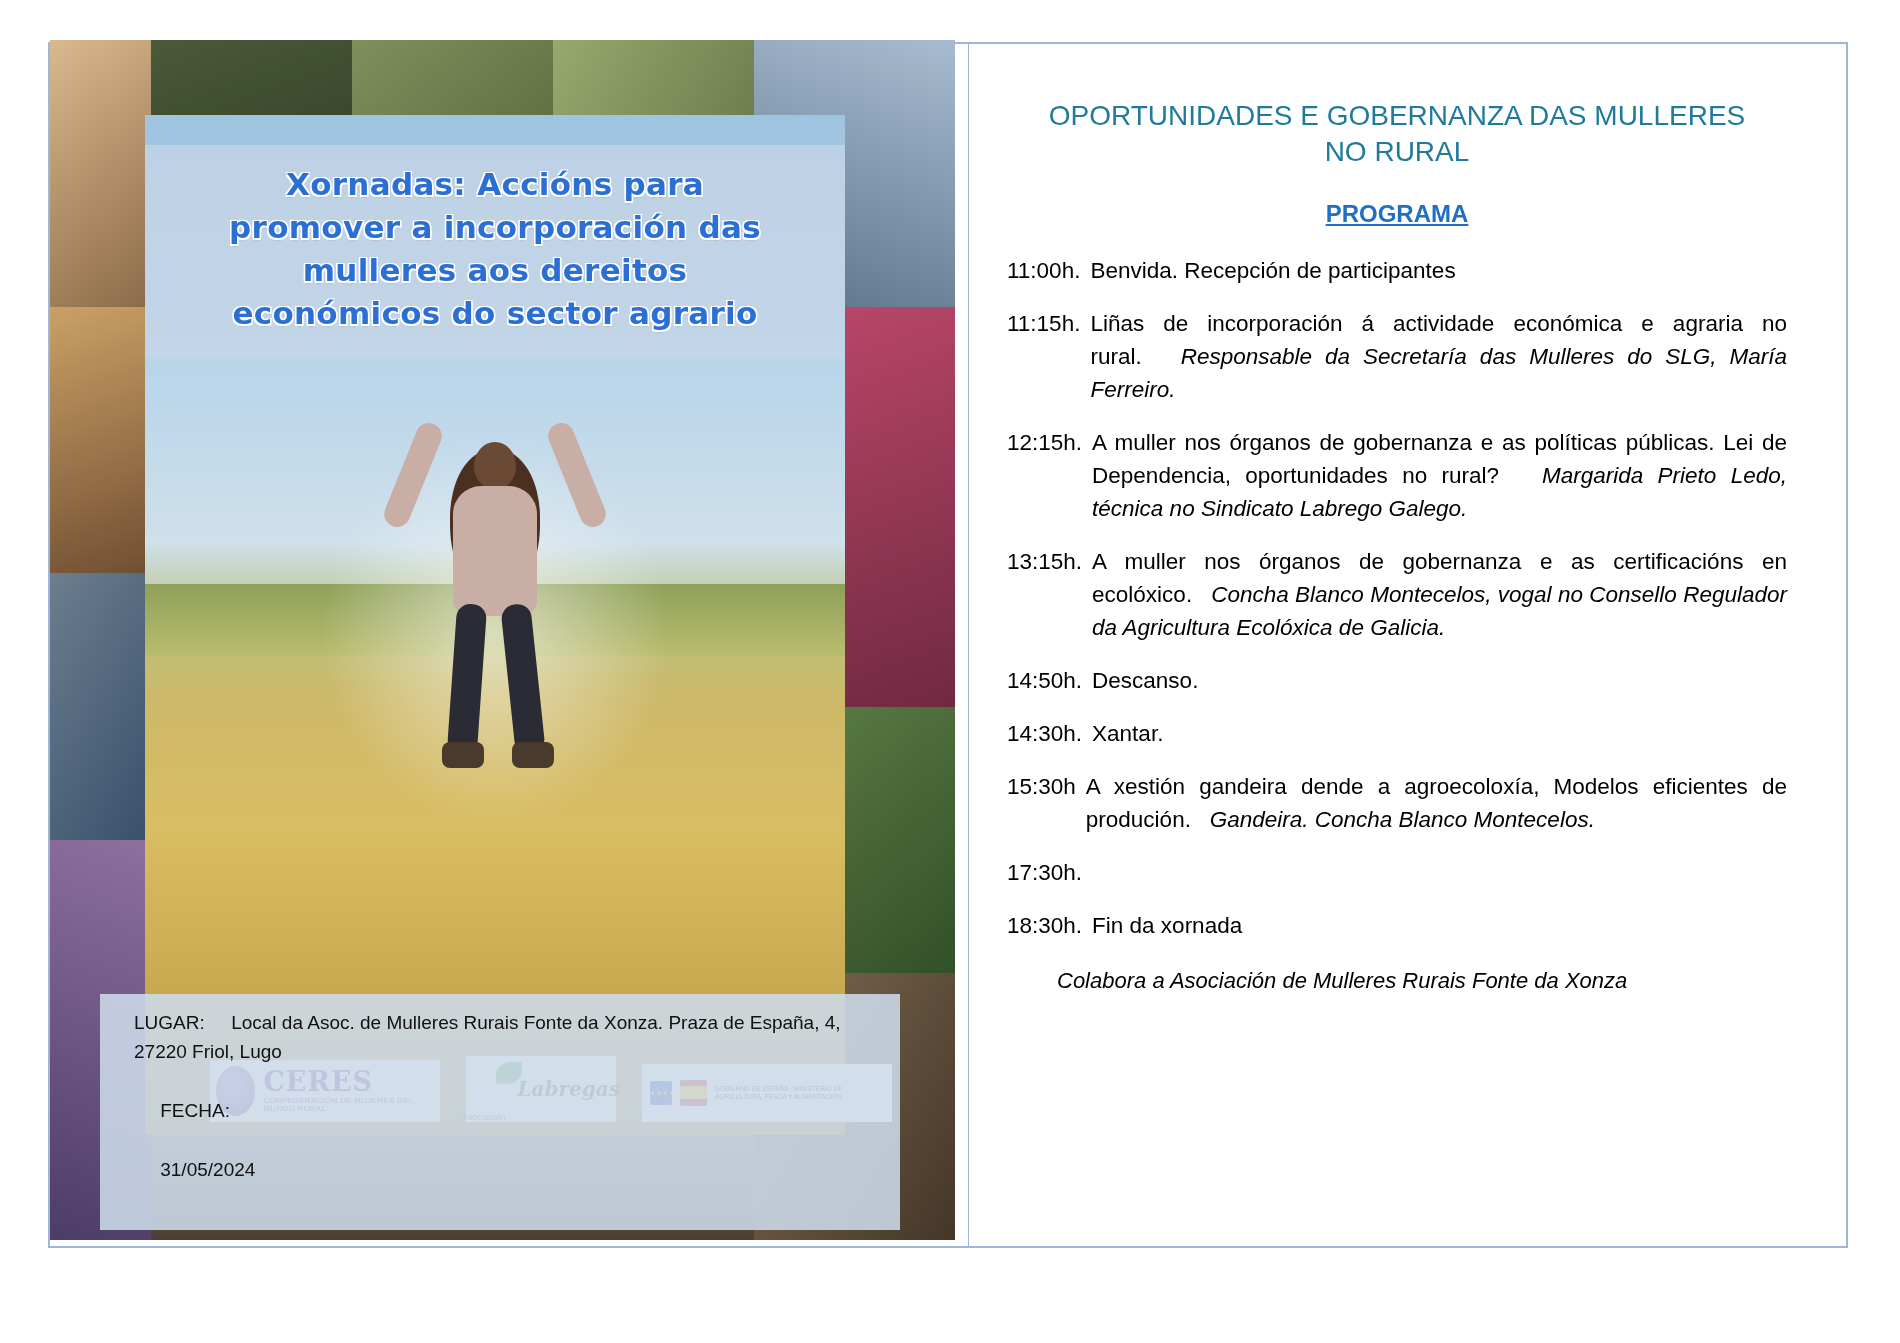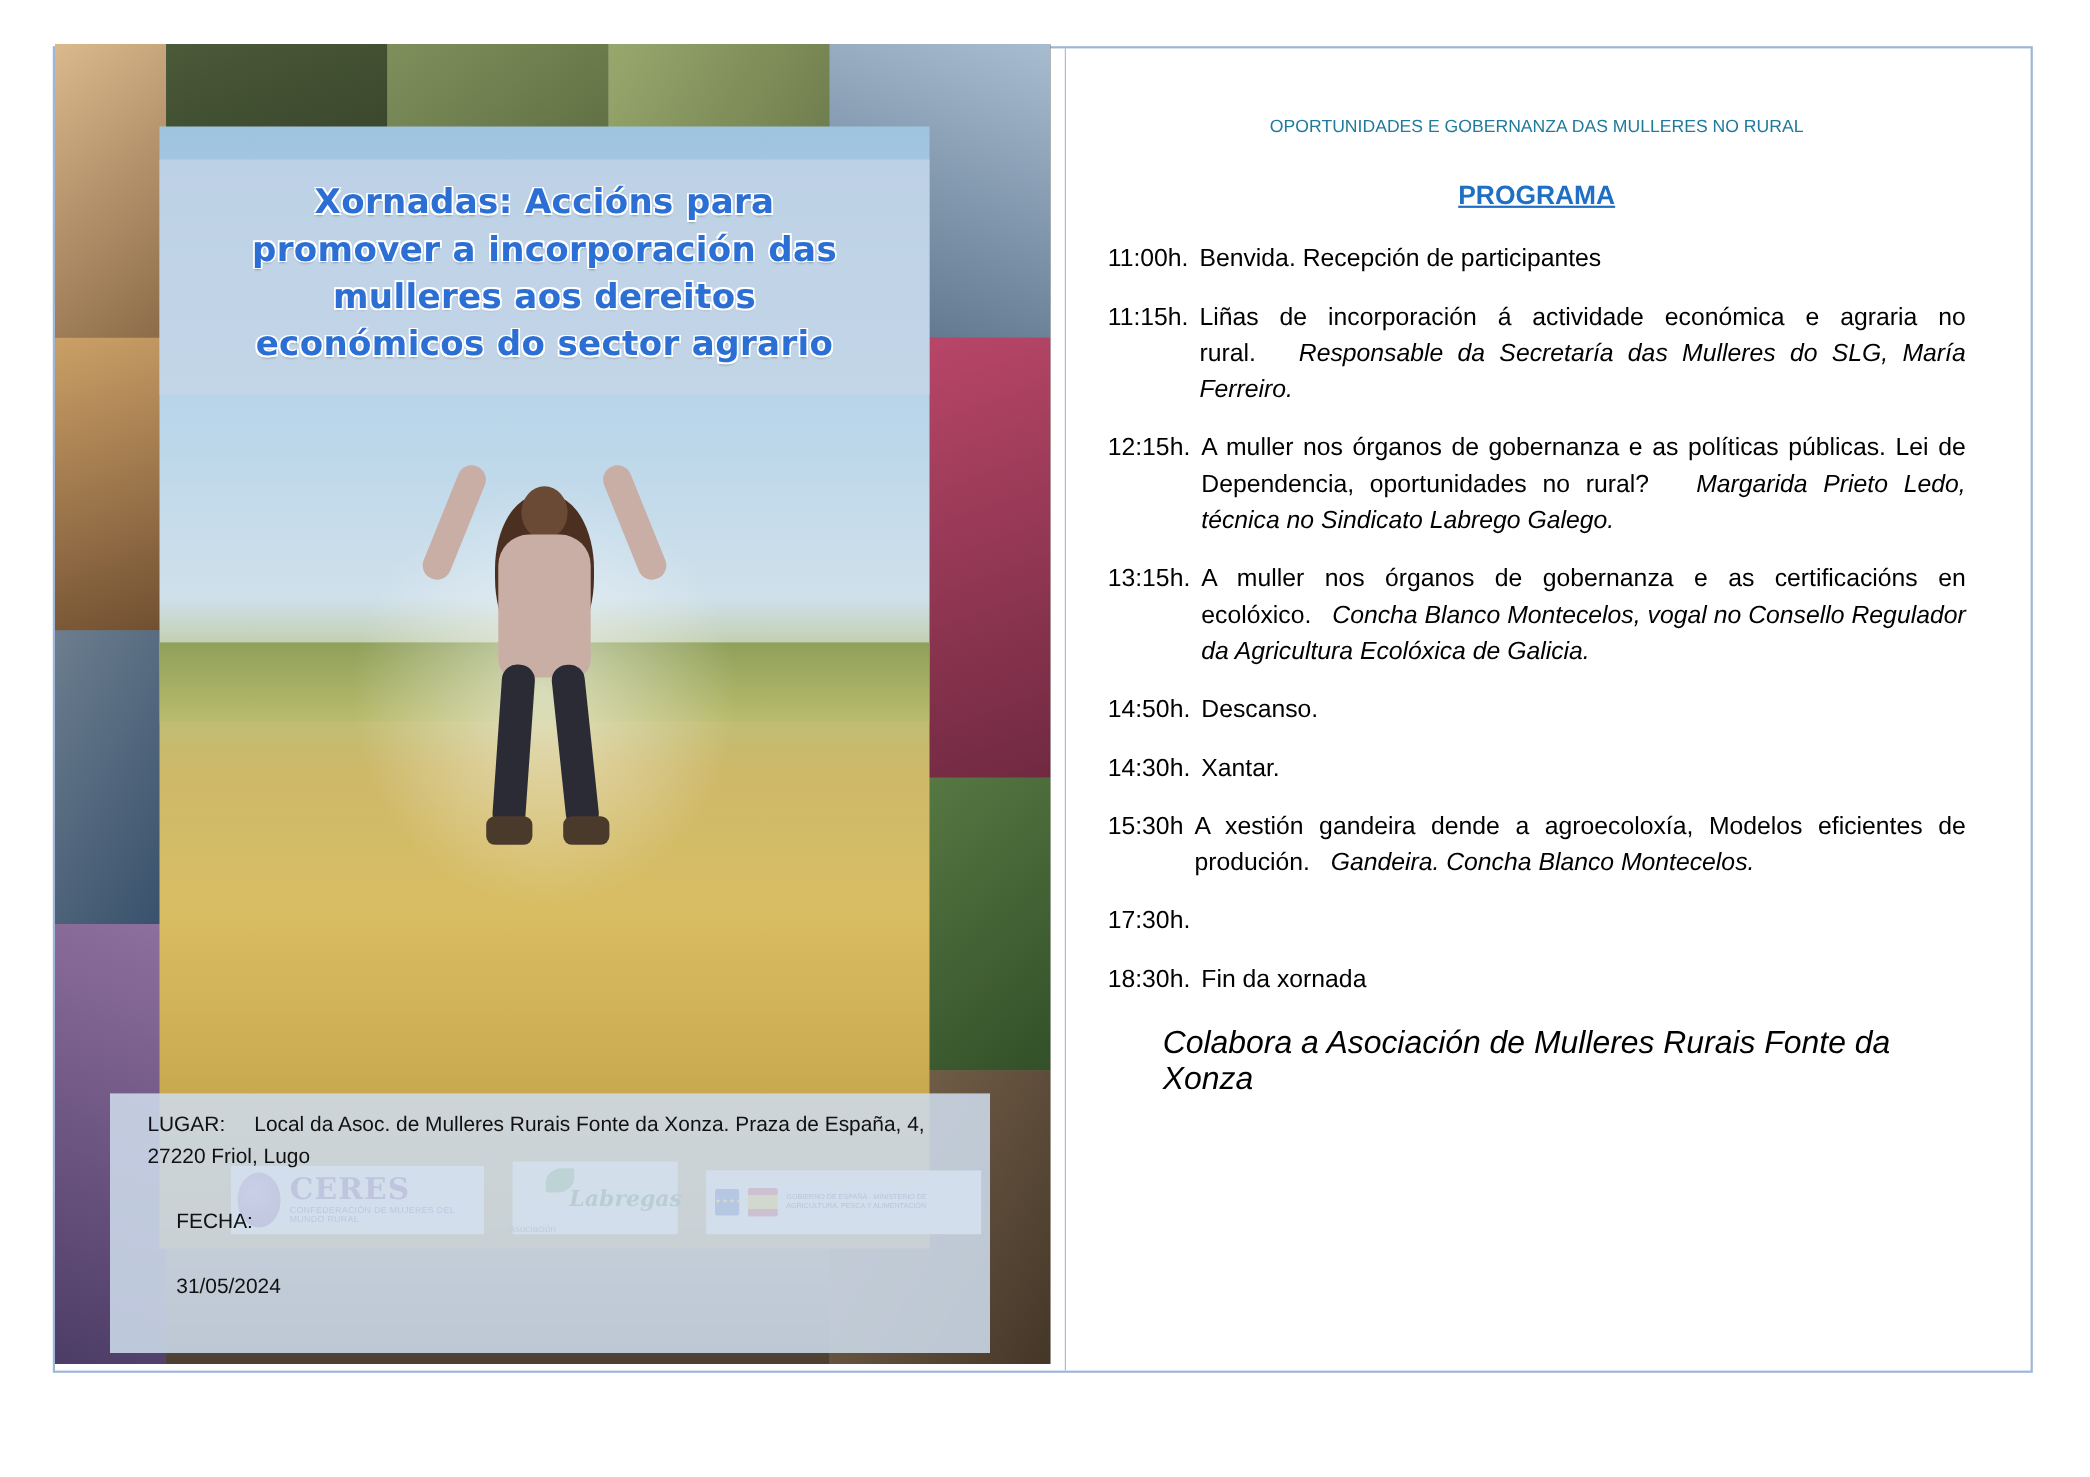--- a/index.html
+++ b/index.html
@@ -239,21 +239,21 @@
     position: absolute;
     left: 968px;
     top: 44px;
     bottom: 97px;
     width: 1px;
     background: #9fb6d6;
   }
   .prog-title {
     text-align: center;
     color: #1f7a9c;
-    font-size: 16px;
+    font-size: 28px;
     line-height: 36px;
     margin: 0 24px 30px 24px;
   }
   .prog-sub {
     text-align: center;
     color: #1f6fc4;
     font-size: 24px;
     font-weight: bold;
     text-decoration: underline;
     margin-bottom: 26px;
@@ -270,21 +270,21 @@
     white-space: nowrap;
     padding-right: 10px;
   }
   .item .body {
     flex: 1 1 auto;
     text-align: justify;
   }
   .item .body em { font-style: italic; }
   .colabora {
     font-style: italic;
-    font-size: 29px;
+    font-size: 22px;
     margin-top: 26px;
     padding-left: 50px;
   }
 </style>
 </head>
 <body>
 
 <div class="page">
   <div class="frame"></div>
 

